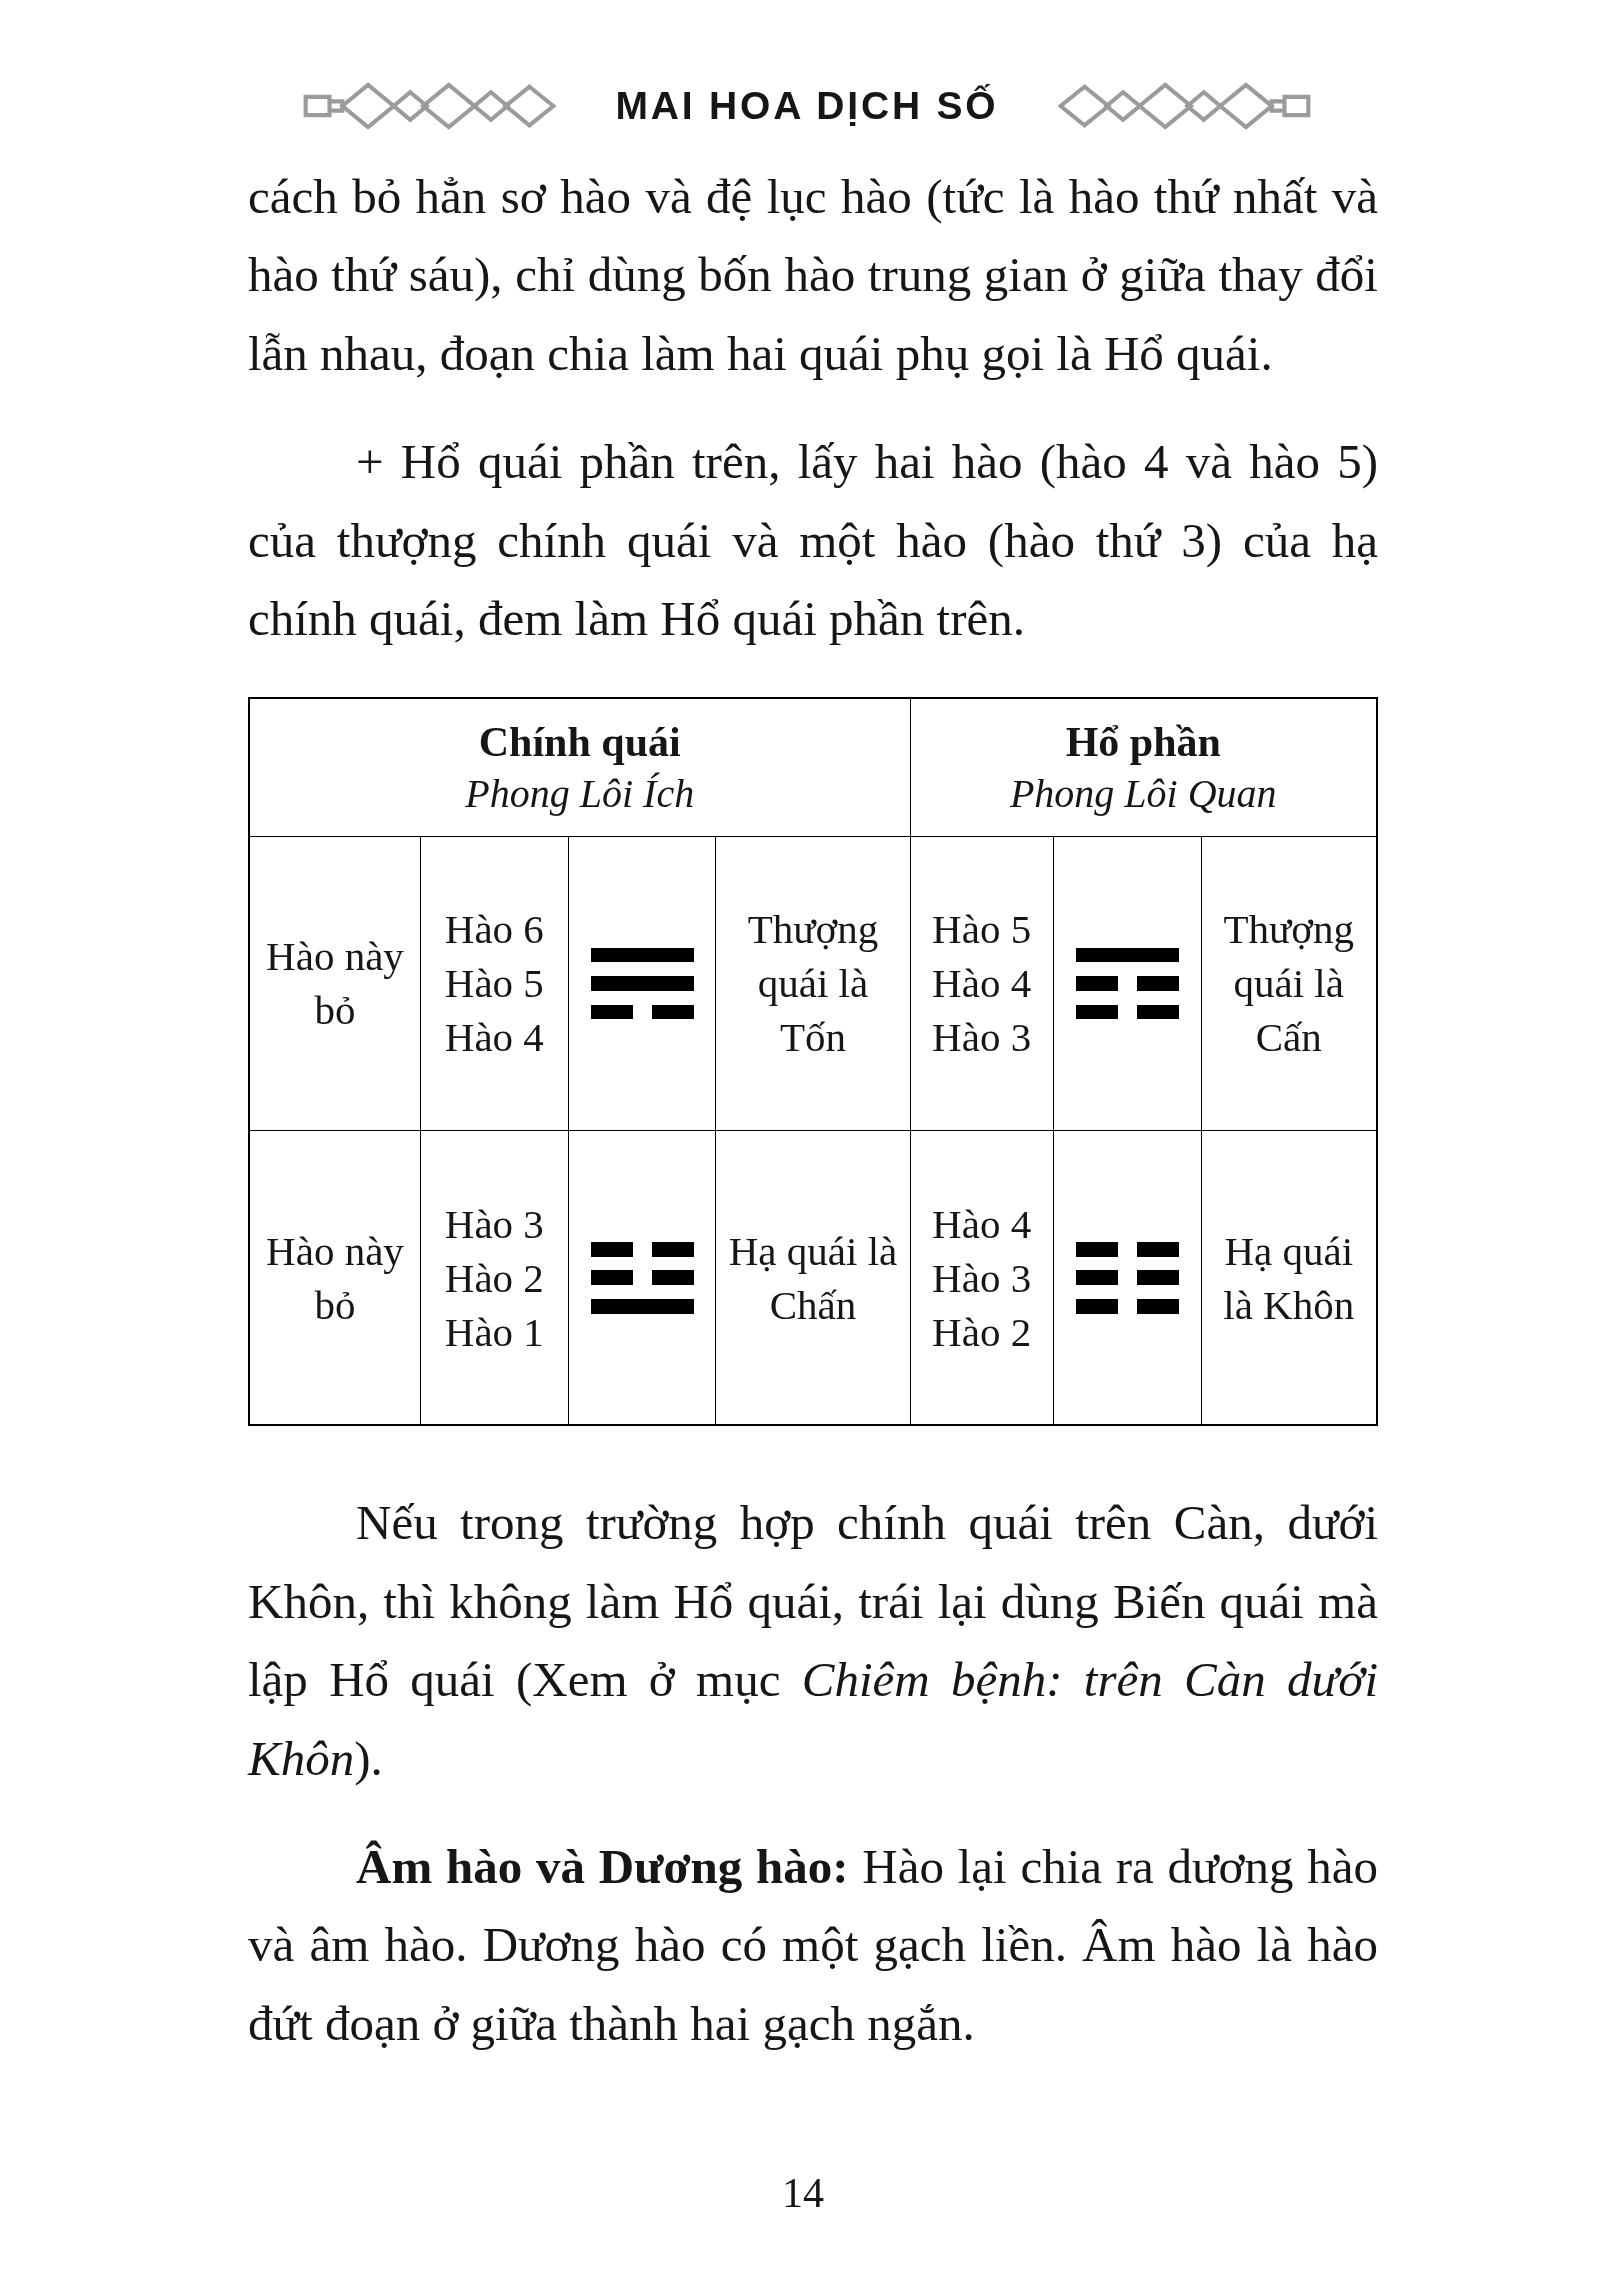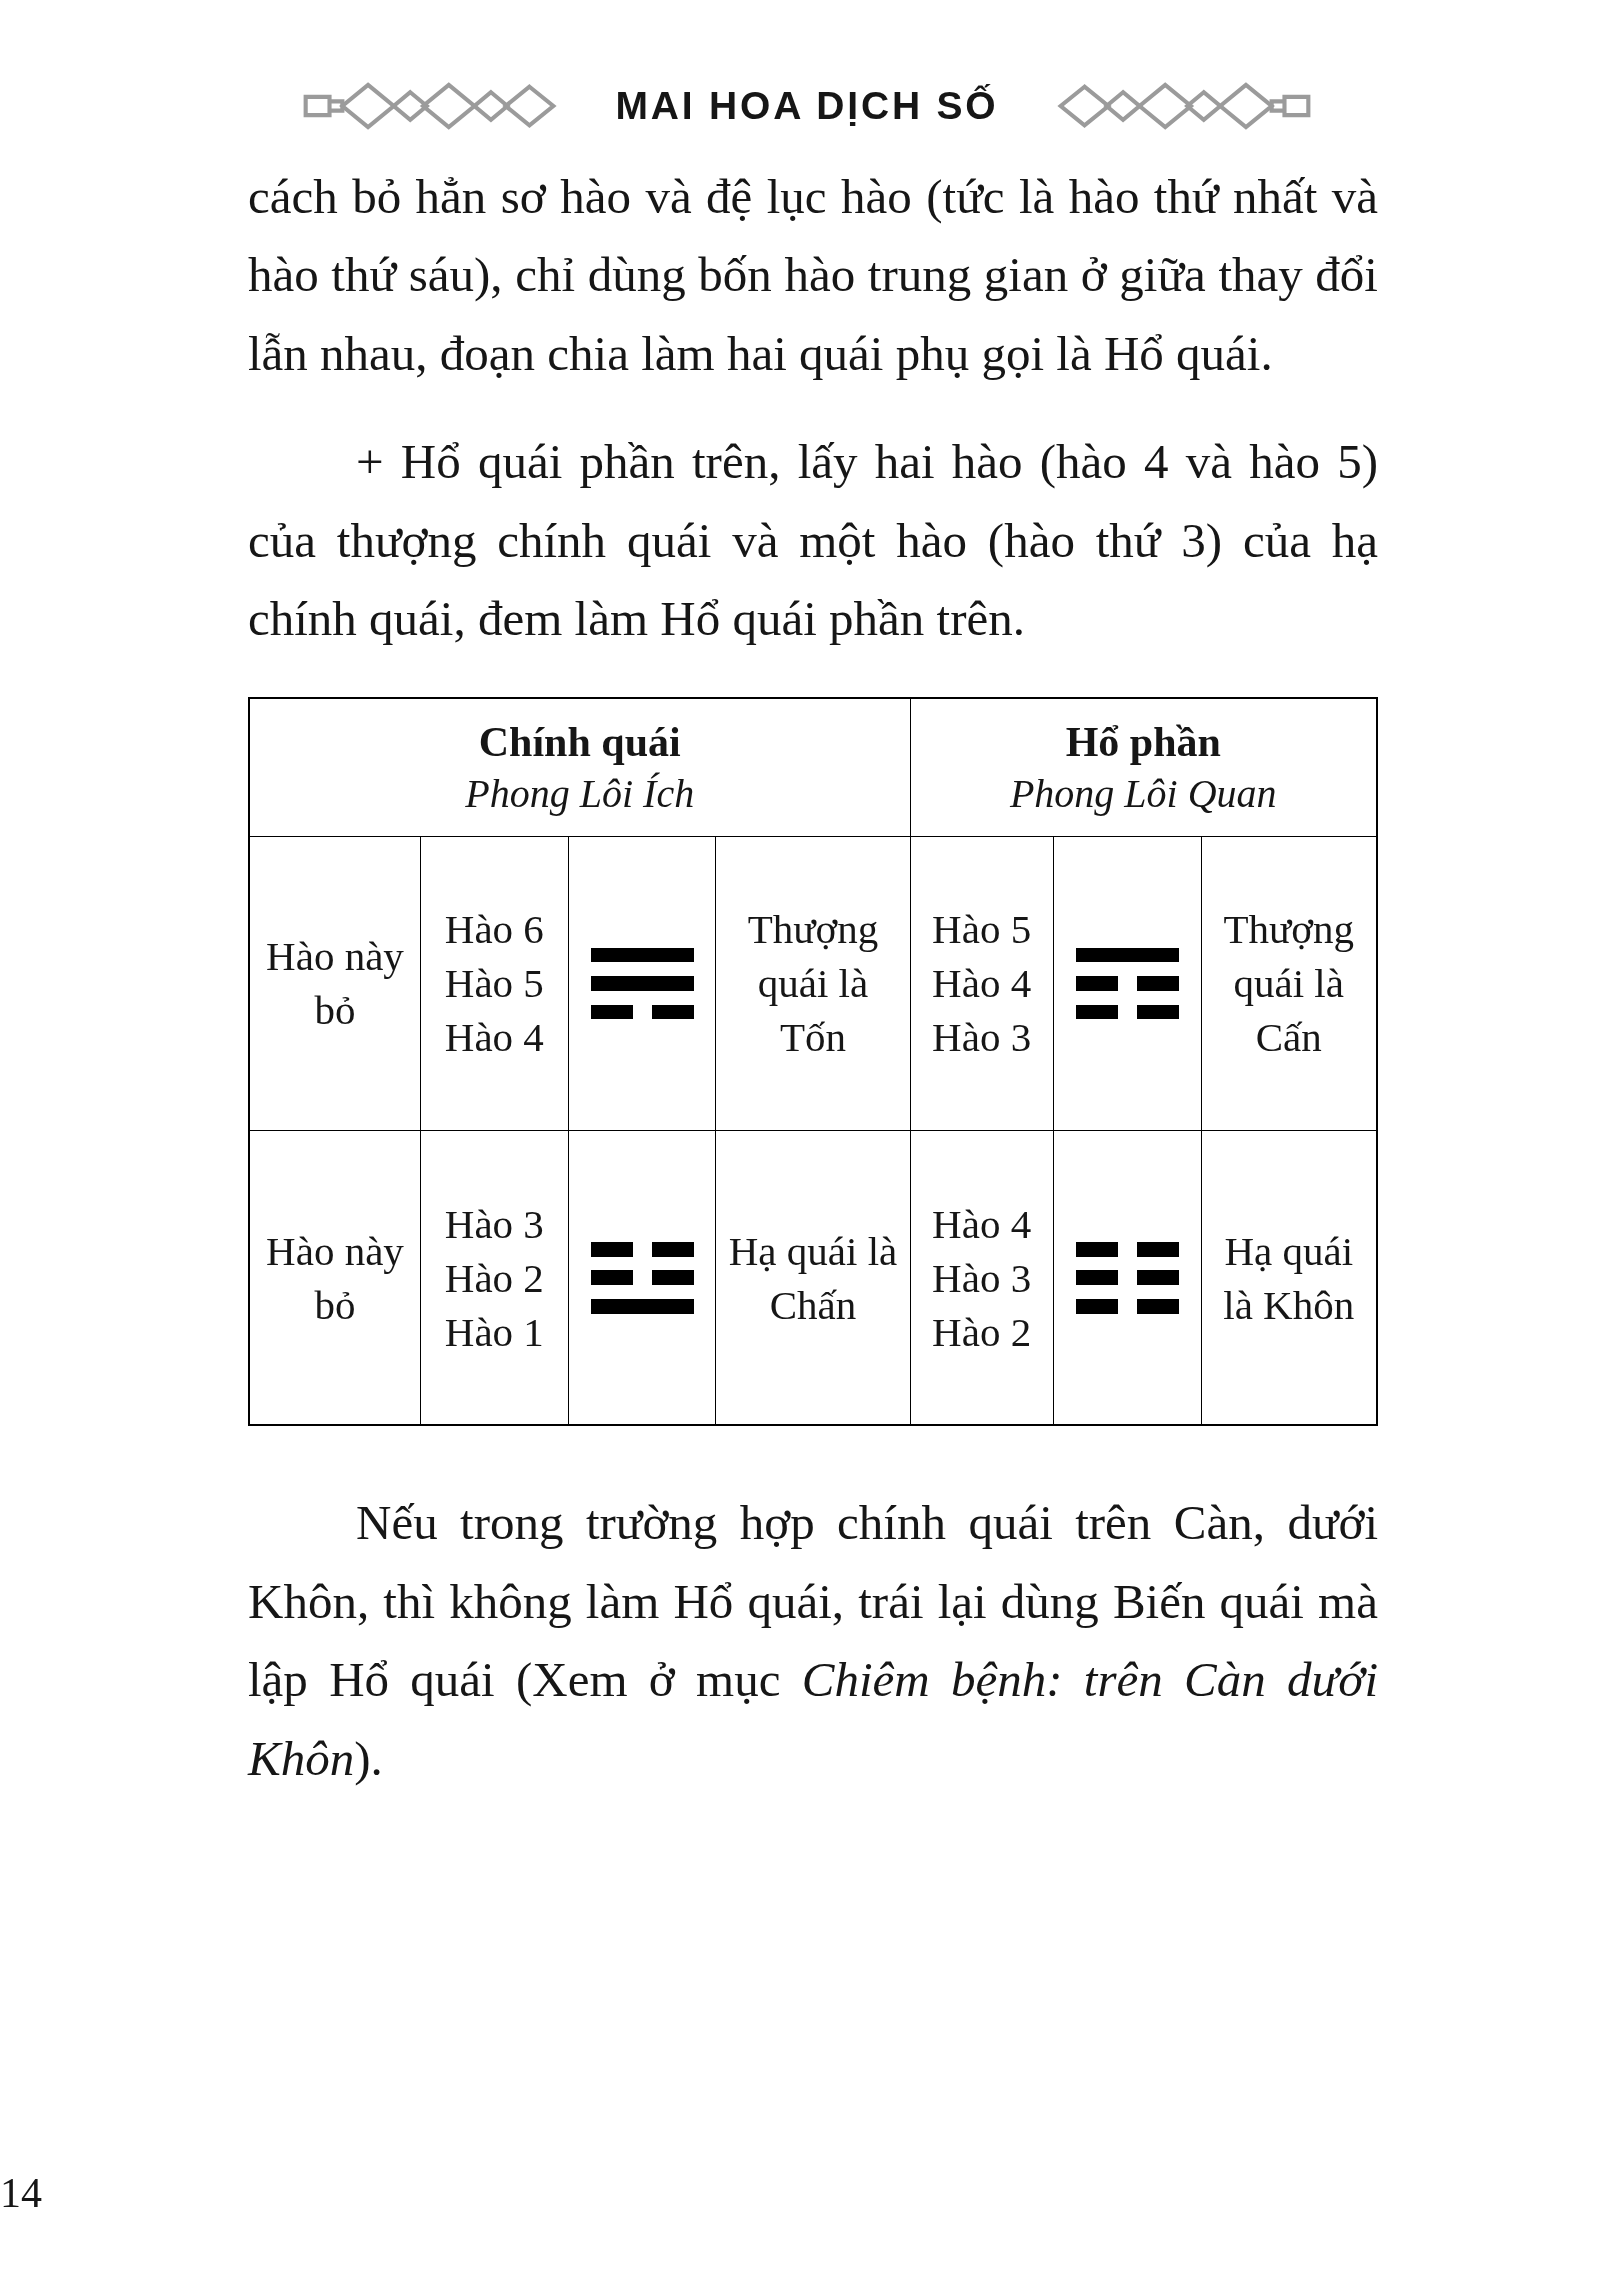--- a/index.html
+++ b/index.html
@@ -54,21 +54,21 @@
   
   .trigram{display:flex;flex-direction:column;gap:13.8px;align-items:center;justify-content:center;}
   .tri-line{width:103px;height:14.7px;}
   .tri-line.solid{background:#000;}
   .tri-line.broken{display:flex;justify-content:space-between;}
   .tri-line.broken span{display:block;width:42px;height:14.7px;background:#000;}
 
   
   .page-number{
     position:absolute;left:0;right:0;bottom:72px;
-    font-size:42px;color:#161616;
+    text-align:center;font-size:42px;color:#161616;
   }
 </style>
 </head>
 <body>
 
 <div class="page">
 
   <header class="page-header">
     <span class="ornament">
       <svg width="266" height="50" viewBox="0 0 290 54" fill="none" stroke="#9b9b9b" stroke-width="4.5">
@@ -186,19 +186,20 @@
                   <span></span>
                 </div>
               </div>
           </td>
           <td>Hạ quái là Khôn</td>
         </tr>
       </tbody>
     </table>
 
     <p class="para indent"><span class="seg-normal">Nếu trong trường hợp chính quái trên Càn, dưới Khôn, thì không làm Hổ quái, trái lại dùng Biến quái mà lập Hổ quái (Xem ở mục </span><span class="seg-italic">Chiêm bệnh: trên Càn dưới Khôn</span><span class="seg-normal">).</span></p>
+    <p class="para indent"><span class="seg-bold">Âm hào và Dương hào: </span><span class="seg-normal">Hào lại chia ra dương hào và âm hào. Dương hào có một gạch liền. Âm hào là hào đứt đoạn ở giữa thành hai gạch ngắn.</span></p>
 
   </main>
 
   <div class="page-number">14</div>
 
 </div>
 
 
 </body></html>

